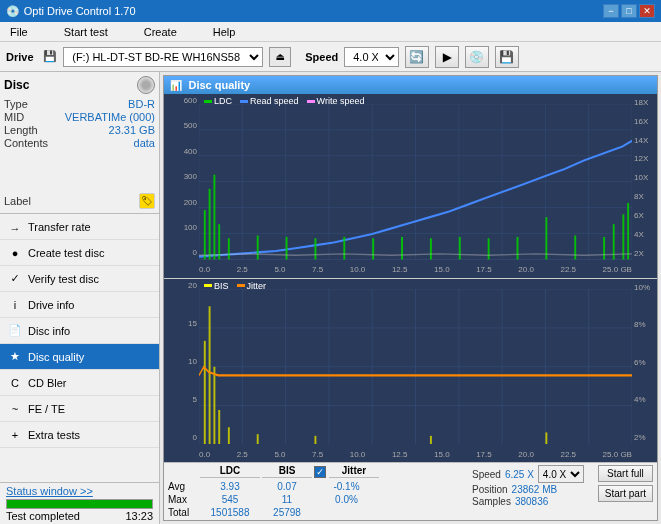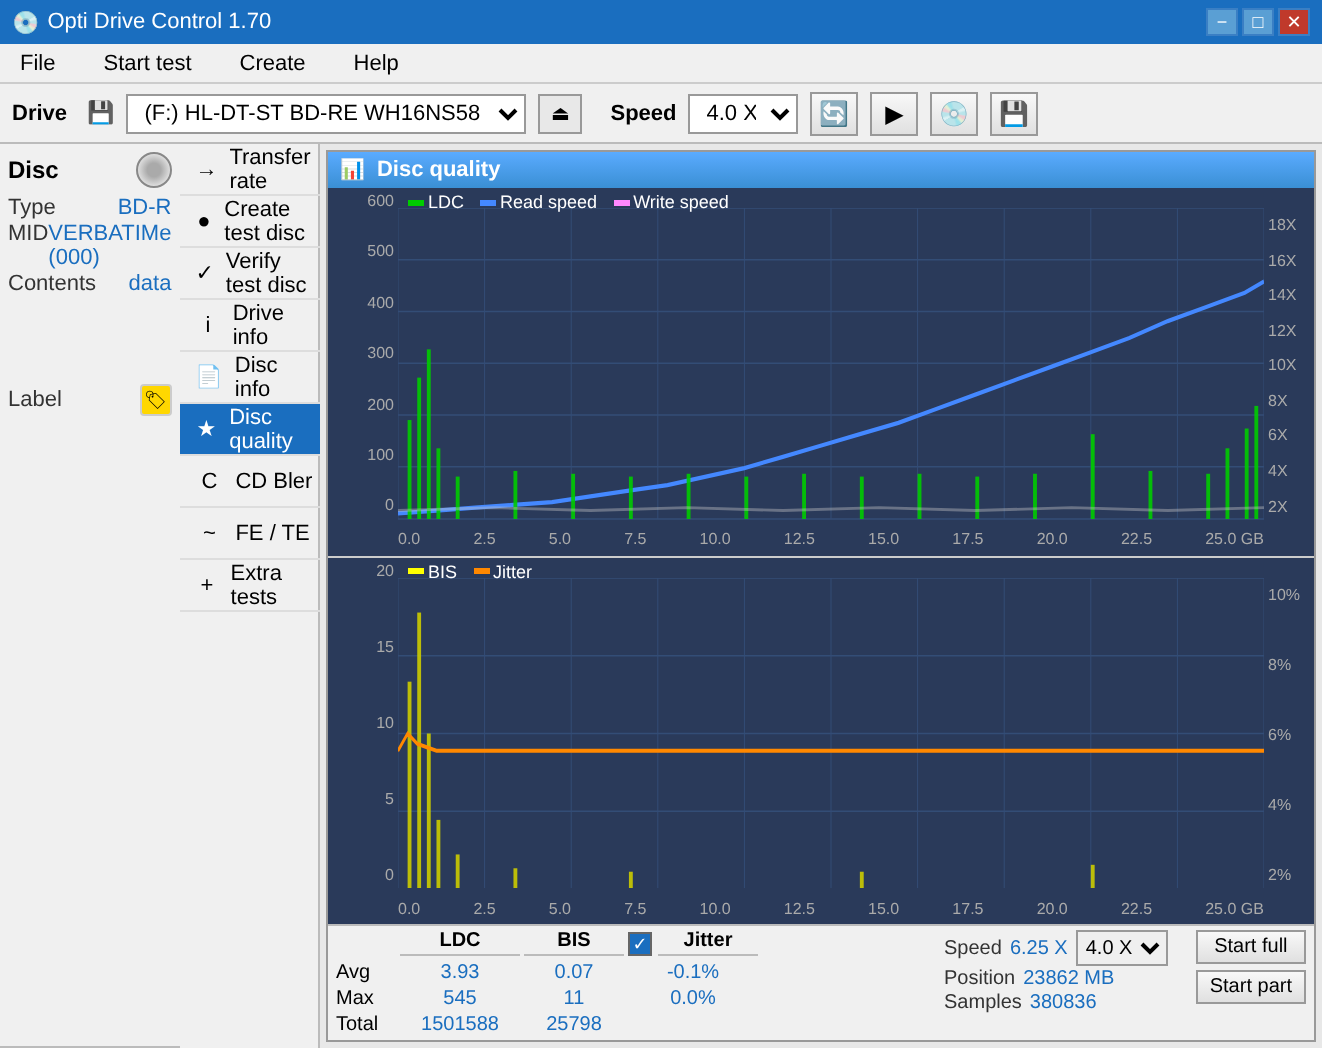--- a/index.html
+++ b/index.html
@@ -37,21 +37,21 @@
     .titlebar-btn.close { background: #c0392b; }
 
     
     .menubar {
       background: #f0f0f0;
       height: 20px;
       display: flex;
       align-items: center;
       padding: 0 4px;
       border-bottom: 1px solid #ccc;
-      gap: 12px;
+      gap: 24px;
     }
     .menubar-item {
       padding: 1px 6px;
       cursor: pointer;
       font-size: 11px;
     }
 
     
     .main-layout {
       display: flex;
@@ -114,21 +114,21 @@
       flex: 1;
       overflow: hidden;
     }
 
     
     .sidebar {
       width: 160px;
       background: #f0f0f0;
       border-right: 1px solid #bbb;
       display: flex;
-      flex-direction: row;
+      flex-direction: column;
       flex-shrink: 0;
     }
 
     
     .disc-panel {
       padding: 4px;
       border-bottom: 1px solid #bbb;
     }
     .disc-header {
       display: flex;
@@ -308,21 +308,21 @@
       justify-content: space-between;
       align-items: flex-end;
       padding: 2px 2px;
       font-size: 8px;
       color: #aaa;
     }
 
     .chart-y-axis-right {
       position: absolute;
       right: 0;
-      top: 12px;
+      top: 2px;
       bottom: 18px;
       width: 25px;
       display: flex;
       flex-direction: column;
       justify-content: space-between;
       align-items: flex-start;
       padding: 2px 2px;
       font-size: 8px;
       color: #aaa;
     }
@@ -470,20 +470,24 @@
         </div>
         <div class="disc-info-row">
           <span class="disc-info-key">Type</span>
           <span class="disc-info-val">BD-R</span>
         </div>
         <div class="disc-info-row">
           <span class="disc-info-key">MID</span>
           <span class="disc-info-val">VERBATIMe (000)</span>
         </div>
         <div class="disc-info-row">
+          <span class="disc-info-key">Length</span>
+          <span class="disc-info-val">23.31 GB</span>
+        </div>
+        <div class="disc-info-row">
           <span class="disc-info-key">Contents</span>
           <span class="disc-info-val data-val">data</span>
         </div>
         <div class="label-row">
           <span class="disc-info-key">Label</span>
           <div class="label-icon">🏷</div>
         </div>
       </div>
 
       <div class="sidebar-menu">
@@ -518,20 +522,30 @@
         <div class="sidebar-item">
           <span class="si-icon">~</span>
           <span>FE / TE</span>
         </div>
         <div class="sidebar-item">
           <span class="si-icon">+</span>
           <span>Extra tests</span>
         </div>
       </div>
 
+      <div class="status-bar">
+        <span class="status-window-btn">Status window &gt;&gt;</span>
+        <div class="progress-bar-container">
+          <div class="progress-bar-fill" style="width: 100%"></div>
+        </div>
+        <div class="status-row">
+          <span class="status-text">Test completed</span>
+          <span class="status-time">13:23</span>
+        </div>
+      </div>
     </div>
 
     <div class="right-content">
       <div class="dq-panel">
         <div class="dq-header">
           <span class="dq-header-icon">📊</span>
           <span class="dq-header-title">Disc quality</span>
         </div>
 
         <div class="charts-area">

